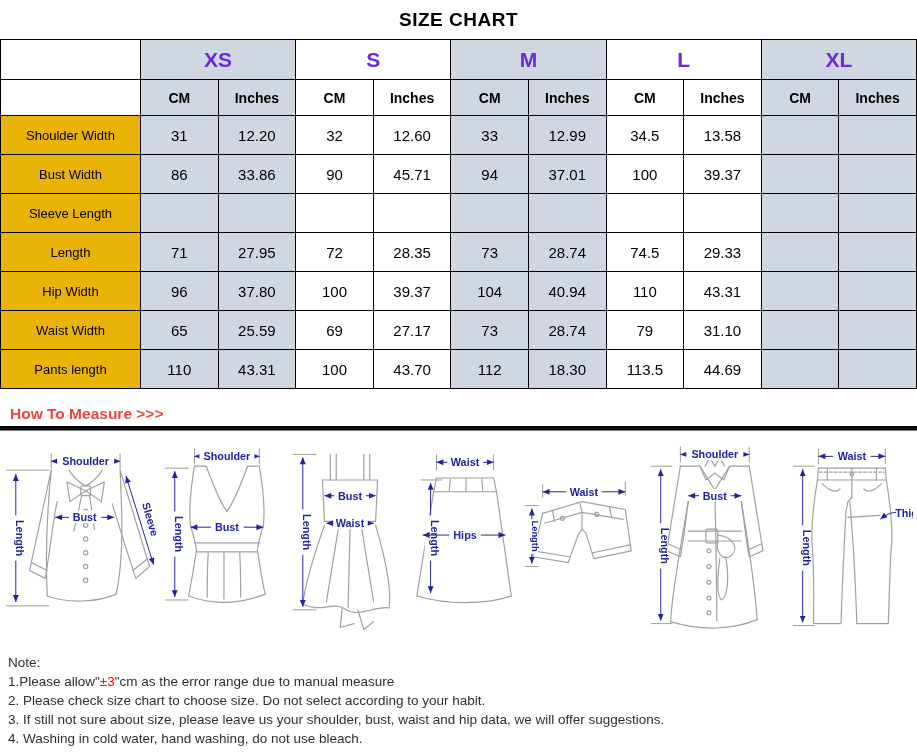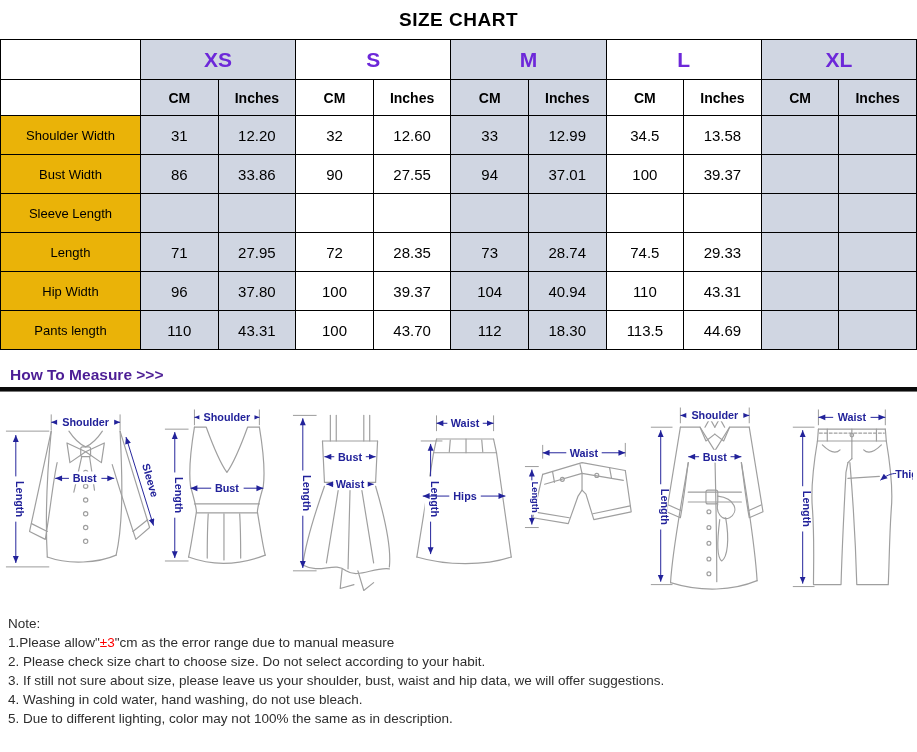--- a/index.html
+++ b/index.html
@@ -5,21 +5,21 @@
   html,body{margin:0;padding:0;background:#fff;}
   .page{width:917px;height:752px;font-family:"Liberation Sans",sans-serif;color:#000;overflow:hidden;background:#fff;}
   .title{ text-align:center;font-size:19px;font-weight:bold;letter-spacing:.5px;padding:9px 0 8px 0;}
   table.sz{width:917px;border-collapse:collapse;table-layout:fixed;}
   table.sz td{border:1px solid #000;text-align:center;vertical-align:middle;overflow:hidden;}
   td.size{font-size:21px;font-weight:bold;color:#6d28d9;height:37px;}
   td.unit{font-size:14px;font-weight:bold;height:33px;}
   td.rowlabel{font-size:13px;height:36px;background:#eab308;}
   td.v{font-size:15px;}
   .sh{background:#d0d6e2;}
-  .measure-head{margin:16px 0 3px 10px;font-size:15.5px;font-weight:bold;color:#4c1d95;}
+  .measure-head{margin:16px 0 3px 10px;font-size:15.5px;font-weight:bold;color:#ef4444;}
   .divider{height:4px;background:#0a0a0a;border-bottom:1px solid #777;}
   .figures{display:flex;justify-content:space-between;align-items:flex-start;padding:8px 4px 0 4px;height:204px;}
   .figures svg{display:block;}
   .g{fill:none;stroke:#9f9f9f;stroke-width:1.2;stroke-linejoin:round;stroke-linecap:round;}
   .m{stroke:#22229a;stroke-width:1;fill:none;}
   .tick{stroke:#8f8f8f;stroke-width:0.9;}
   .ml{fill:#22229a;font-family:"Liberation Sans",sans-serif;font-size:11px;font-weight:bold;}
   .mls{fill:#22229a;font-family:"Liberation Sans",sans-serif;font-size:9.5px;font-weight:bold;}
   .lbg{fill:#ffffff;}
   .notes{margin:10px 0 0 8px;font-size:13.5px;color:#2e2e2e;line-height:19px;}
@@ -90,21 +90,21 @@
       <td class="v">34.5</td>
       <td class="v">13.58</td>
       <td class="v sh"></td>
       <td class="v sh"></td>
     </tr>
     <tr>
       <td class="rowlabel">Bust Width</td>
       <td class="v sh">86</td>
       <td class="v sh">33.86</td>
       <td class="v">90</td>
-      <td class="v">27.55</td>
+      <td class="v">45.71</td>
       <td class="v sh">94</td>
       <td class="v sh">37.01</td>
       <td class="v">100</td>
       <td class="v">39.37</td>
       <td class="v sh"></td>
       <td class="v sh"></td>
     </tr>
     <tr>
       <td class="rowlabel">Sleeve Length</td>
       <td class="v sh"></td>
@@ -134,20 +134,33 @@
     <tr>
       <td class="rowlabel">Hip Width</td>
       <td class="v sh">96</td>
       <td class="v sh">37.80</td>
       <td class="v">100</td>
       <td class="v">39.37</td>
       <td class="v sh">104</td>
       <td class="v sh">40.94</td>
       <td class="v">110</td>
       <td class="v">43.31</td>
+      <td class="v sh"></td>
+      <td class="v sh"></td>
+    </tr>
+    <tr>
+      <td class="rowlabel">Waist Width</td>
+      <td class="v sh">65</td>
+      <td class="v sh">25.59</td>
+      <td class="v">69</td>
+      <td class="v">27.17</td>
+      <td class="v sh">73</td>
+      <td class="v sh">28.74</td>
+      <td class="v">79</td>
+      <td class="v">31.10</td>
       <td class="v sh"></td>
       <td class="v sh"></td>
     </tr>
     <tr>
       <td class="rowlabel">Pants length</td>
       <td class="v sh">110</td>
       <td class="v sh">43.31</td>
       <td class="v">100</td>
       <td class="v">43.70</td>
       <td class="v sh">112</td>

